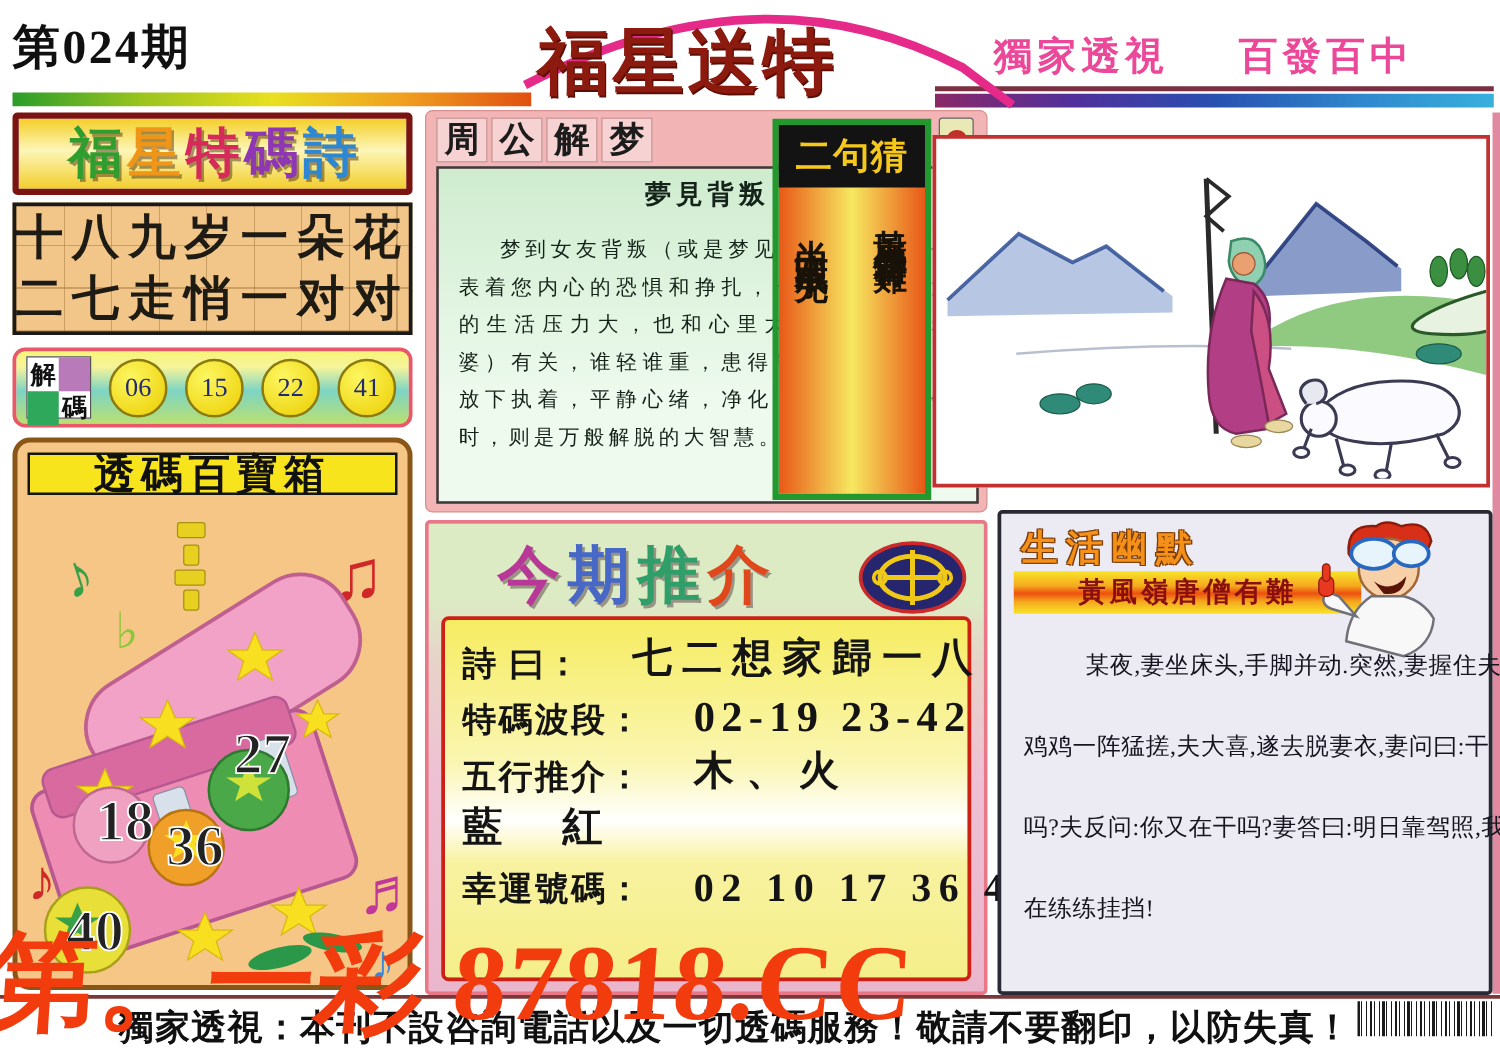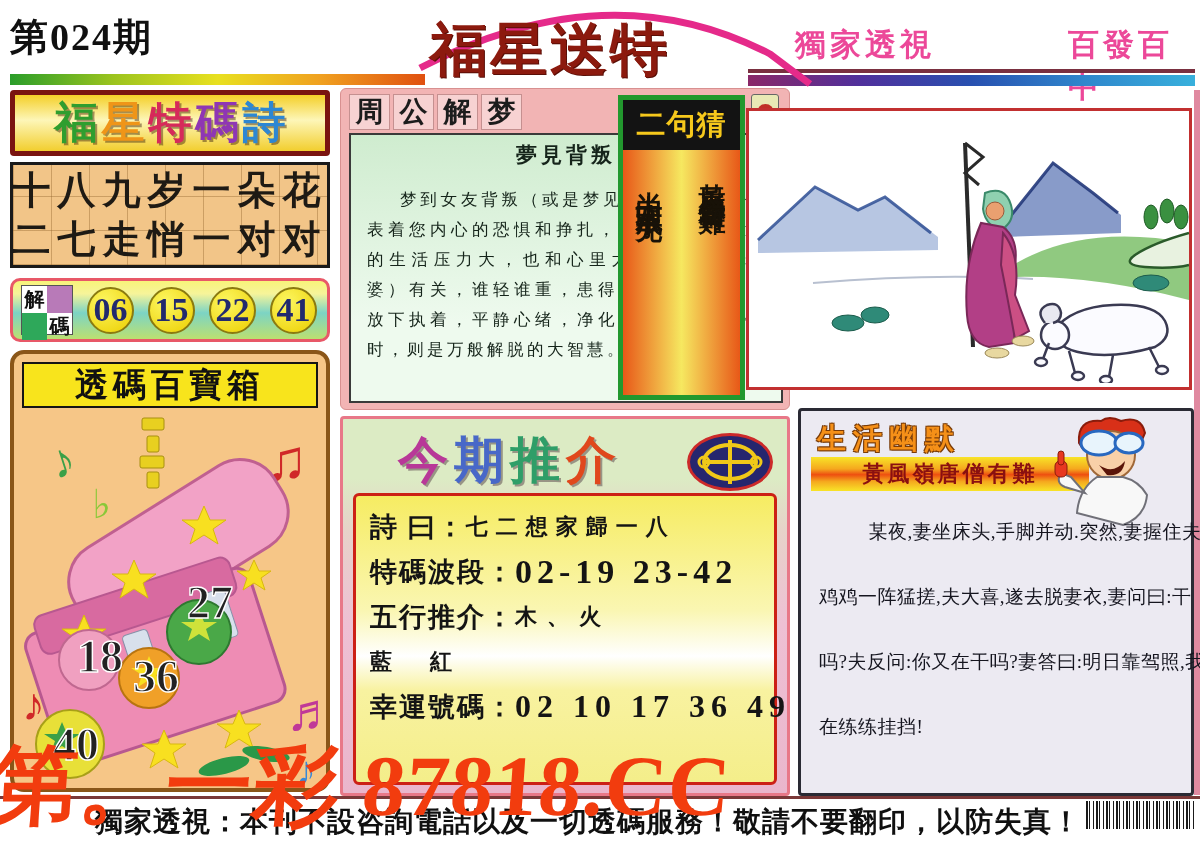--- a/index.html
+++ b/index.html
@@ -5,21 +5,21 @@
   * { margin:0; padding:0; box-sizing:border-box; }
   html,body { width:1200px; height:844px; background:#fff; overflow:hidden; }
   body { font-family:"Liberation Serif","DejaVu Serif",serif; }
   #page { position:relative; width:1200px; height:844px; background:#fff; overflow:hidden; }
   .abs { position:absolute; }
 
   
   .issue { left:10px; top:12px; font-size:38px; font-weight:bold; color:#101010; letter-spacing:2px; }
   .main-title { left:430px; top:12px; font-size:57px; font-weight:bold; color:#8c1a0e; letter-spacing:3px; white-space:nowrap; text-shadow:1px 1px 0 #5a0e06; }
   .slogan { top:24px; font-size:31px; font-weight:bold; color:#ec4899; font-family:"Liberation Sans","DejaVu Sans",sans-serif; letter-spacing:4px; }
-  .slogan.l { left:795px; } .slogan.r { left:1068px; }
+  .slogan.l { left:795px; } .slogan.r { left:991px; }
   .bar-left { left:10px; top:74px; width:415px; height:11px;
     background:linear-gradient(90deg,#2a9d2a,#9cc41e,#e8e020,#f0a020,#e05010); }
   .bar-right-line { left:748px; top:69px; width:447px; height:4px; background:#7a3040; }
   .bar-right { left:748px; top:75px; width:447px; height:11px;
     background:linear-gradient(90deg,#8a2868,#50309c,#2850b0,#2f86cc,#38b0dc); }
   .right-strip { left:1194px; top:90px; width:6px; height:705px; background:#e089a0; }
 
   
   .poem-title-box { left:10px; top:90px; width:320px; height:66px; border:5px solid #7a1410; border-radius:4px;
     background:linear-gradient(180deg,#f4cf28,#fdf6b8 45%,#f2ce2e); display:flex; align-items:center; justify-content:center; gap:4px; }
@@ -30,25 +30,25 @@
     display:flex; flex-direction:column; align-items:center; justify-content:center; }
   .poem-line { font-size:38px; font-weight:bold; color:#1e1a14; letter-spacing:7px; line-height:49px; white-space:nowrap; }
 
   .decode-box { left:10px; top:278px; width:320px; height:64px; border:3px solid #e85868; border-radius:10px;
     background:linear-gradient(180deg,#f8f47a 0%,#f6f49a 22%,#7cd4c4 55%,#bce070 100%);
     display:flex; align-items:center; padding:0 8px; gap:14px; }
   .decode-label { width:52px; height:50px; display:grid; grid-template-columns:1fr 1fr; grid-template-rows:1fr 1fr; border:1px solid #555; background:#fff; flex:0 0 auto; }
   .decode-label .c { display:flex; align-items:center; justify-content:center; font-size:20px; font-weight:bold; color:#111; }
   .decode-label .pu { background:#b87ab8; } .decode-label .gr { background:#2ea85a; }
   .lotto-ball { width:47px; height:47px; border-radius:50%; border:2px solid #8a7a10;
-    background:radial-gradient(circle at 35% 30%,#fcf660,#f0d818 75%); color:#222a6e; font-size:34px; font-weight:bold;
+    background:radial-gradient(circle at 35% 30%,#fcf660,#f0d818 75%); color:#222a6e; font-size:21px; font-weight:normal;
     display:flex; align-items:center; justify-content:center; }
 
   .treasure-box { left:10px; top:350px; width:320px; height:442px; border:4px solid #8a5618; border-radius:14px; background:#f6c687; overflow:hidden; }
-  .treasure-banner { position:absolute; left:8px; top:8px; width:296px; height:46px; background:#f8e41c; border:2px solid #141414;
+  .treasure-banner { position:absolute; left:8px; top:8px; width:296px; height:34px; background:#f8e41c; border:2px solid #141414;
     display:flex; align-items:center; justify-content:center; font-size:33px; font-weight:bold; color:#111; letter-spacing:5px; }
 
   
   .dream-box { left:340px; top:88px; width:450px; height:322px; background:#f2b4b4; border:1px solid #d89090; border-radius:6px; }
   .dream-header { position:absolute; left:8px; top:5px; display:flex; gap:3px; }
   .dream-header .hc { width:41px; height:36px; background:#f7d2d2; border:1px solid #c59090; display:flex; align-items:center; justify-content:center;
     font-size:28px; font-weight:bold; color:#1c1c1c; }
   .seal { position:absolute; right:10px; top:5px; width:28px; height:34px; background:#e9e9b5; border:1px solid #666; border-radius:3px; }
   .seal::after { content:""; position:absolute; left:5px; top:9px; width:17px; height:17px; border-radius:50%; background:#c03028; }
   .dream-inner { position:absolute; left:8px; top:44px; width:434px; height:270px; border:2px solid #3a3a3a;
@@ -57,23 +57,23 @@
   .dream-body { font-size:16.5px; color:#15241a; line-height:30px; letter-spacing:3.5px; text-indent:2em; text-align:justify; }
 
   .rec-box { left:340px; top:416px; width:450px; height:380px; border:3px solid #e87888; border-radius:4px;
     background:linear-gradient(180deg,#dcebc4 0%,#dcebc4 16%,#e7d2c9 30%,#eec0d4 55%,#eab6cc 100%); }
   .rec-title { position:absolute; left:55px; top:8px; display:flex; gap:6px; }
   .rec-title span { font-size:50px; font-weight:bold; text-shadow:2px 2px 0 rgba(50,20,40,.4); }
   .rec-logo { position:absolute; right:14px; top:14px; width:86px; height:58px; background:#26266e; border:3px solid #cc2a2a; border-radius:50%; }
   .rec-inner { position:absolute; left:10px; top:74px; width:424px; height:292px; border:3px solid #cc2015; border-radius:6px;
     background:linear-gradient(180deg,#f6ec62 0%,#faf6b2 40%,#ffffff 56%,#f8f2a0 68%,#f4ee8a 100%);
     padding:8px 12px 0 14px; }
-  .rec-row { height:45px; display:flex; align-items:center; white-space:nowrap; }
+  .rec-row { height:45px; display:flex; align-items:flex-end; white-space:nowrap;gap:40px; }
   .rec-label { font-size:27px; font-weight:bold; color:#141414; letter-spacing:2px; }
-  .rec-value { font-size:22px; font-weight:bold; color:#141414; letter-spacing:3px; }
+  .rec-value { font-size:32px; font-weight:bold; color:#141414; letter-spacing:3px; }
 
   
   .riddle-box { left:618px; top:95px; width:127px; height:305px; border:5px solid #22982e; background:linear-gradient(90deg,#e85818,#f6e860 50%,#e85818); }
   .riddle-header { position:absolute; left:0; top:0; width:100%; height:50px; background:#131313; display:flex; align-items:center; justify-content:center;
     font-size:29px; font-weight:bold; color:#f6c81c; letter-spacing:1px; font-family:"Liberation Sans","DejaVu Sans",sans-serif; }
   .riddle-col { position:absolute; top:62px; writing-mode:vertical-rl; text-orientation:upright; font-size:27px; font-weight:bold; color:#181208; letter-spacing:4px; }
   .riddle-col.rt { right:10px; } .riddle-col.lt { left:8px; top:70px; }
 
   .pic-frame { left:746px; top:108px; width:446px; height:282px; border:3px solid #c23030; background:#fff; padding:4px; }
 

